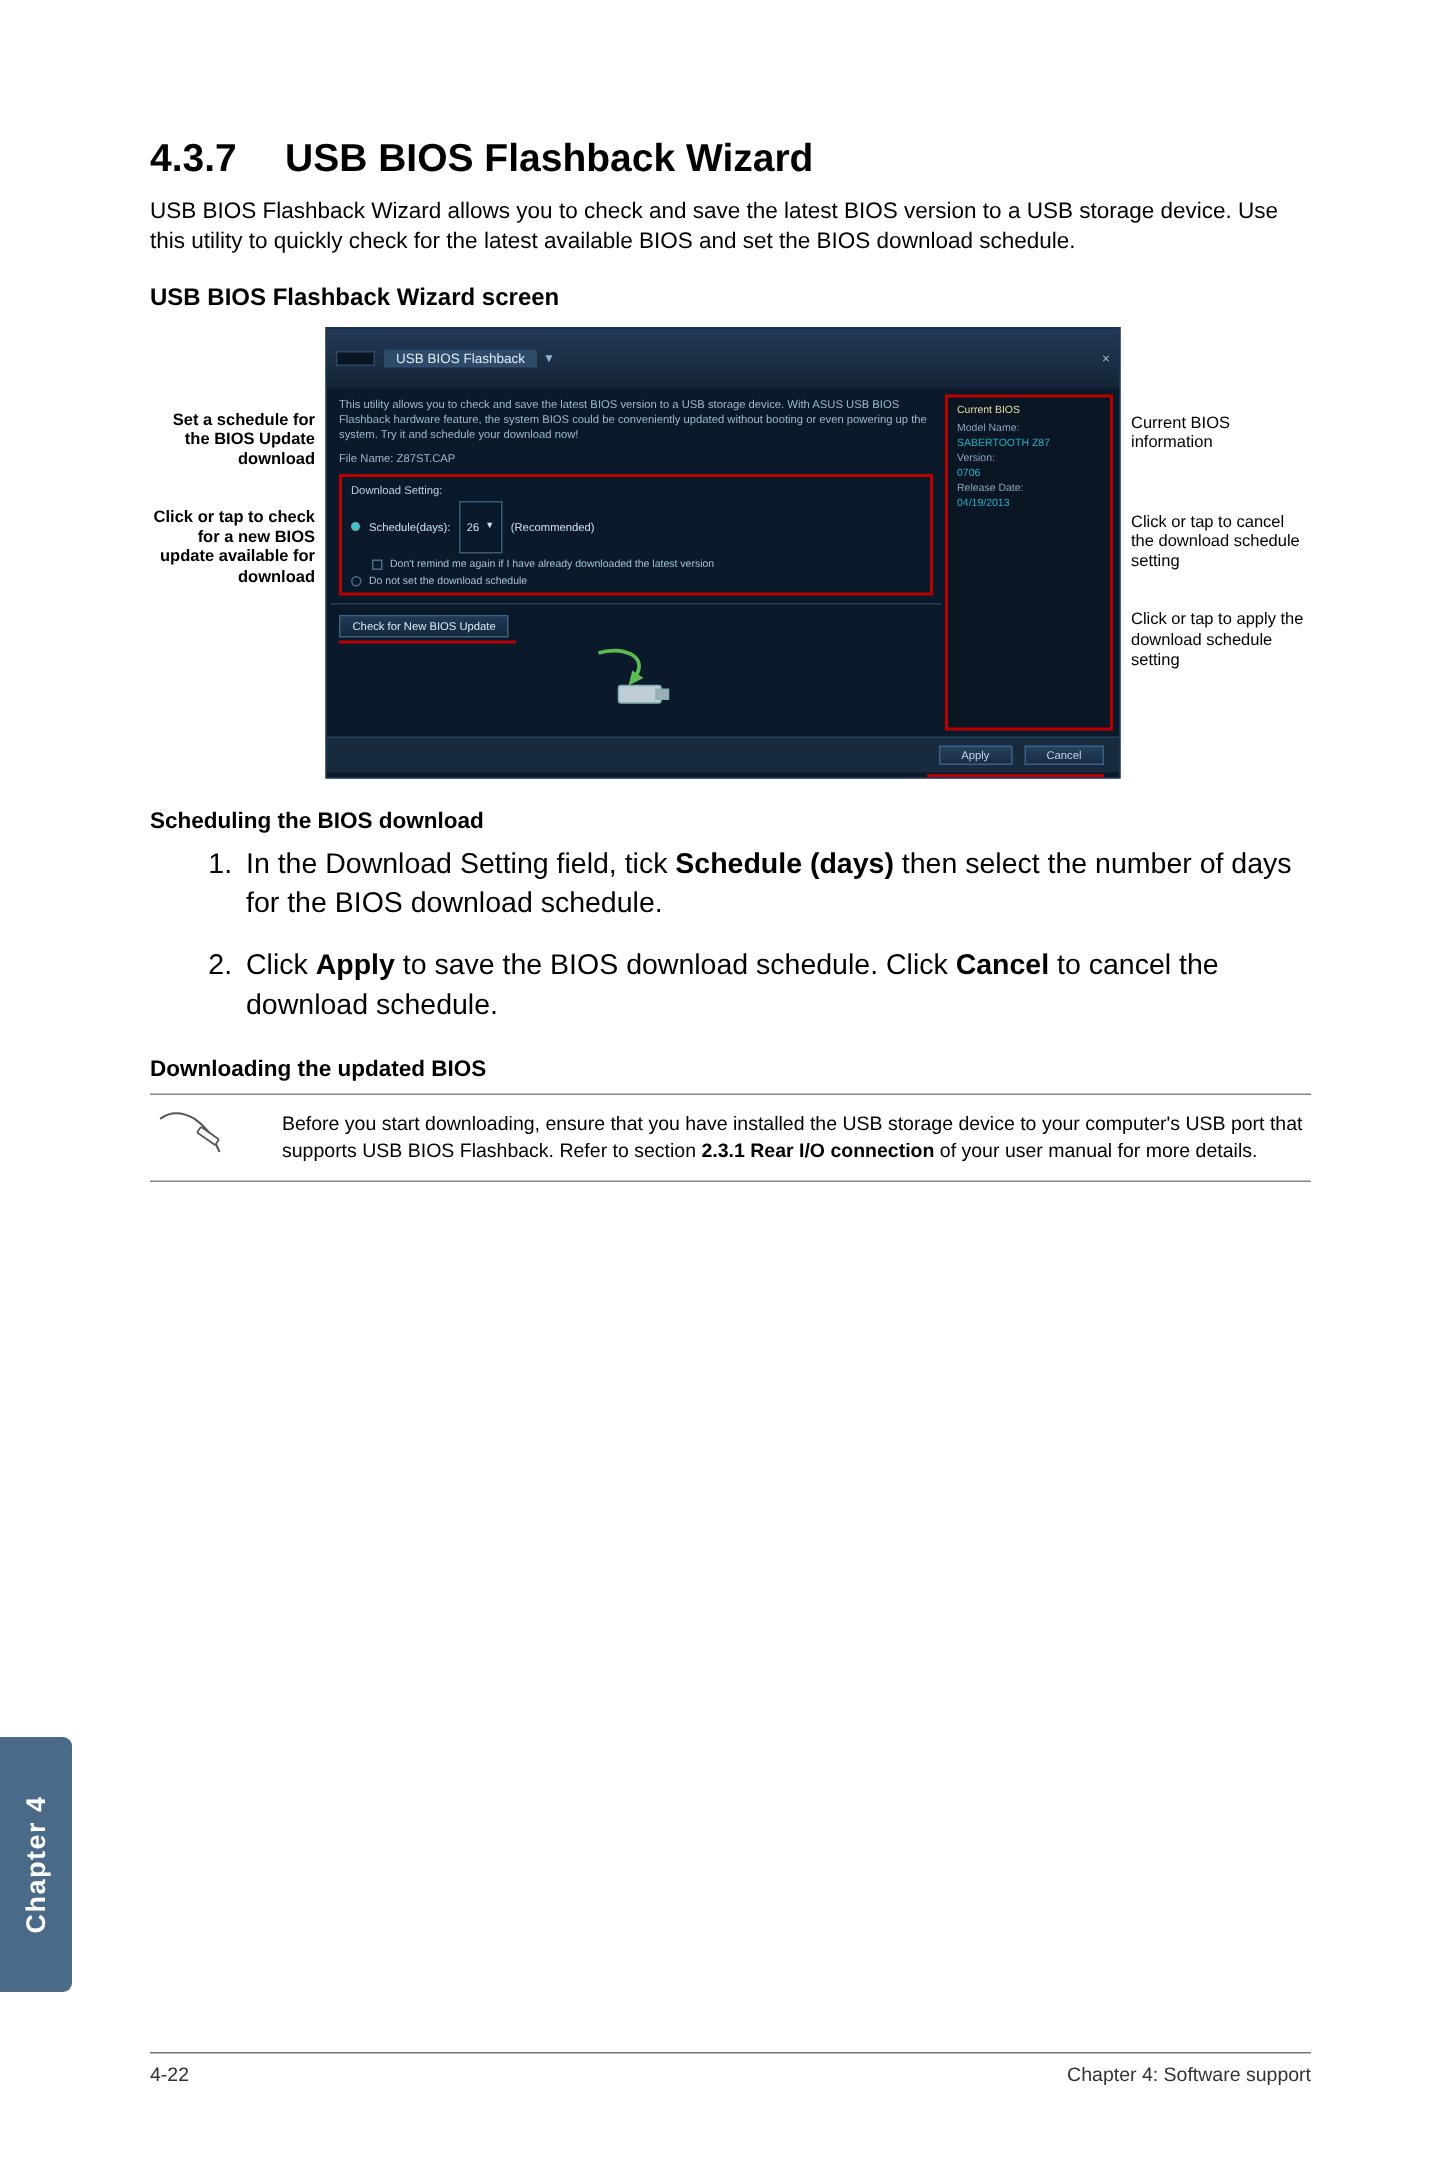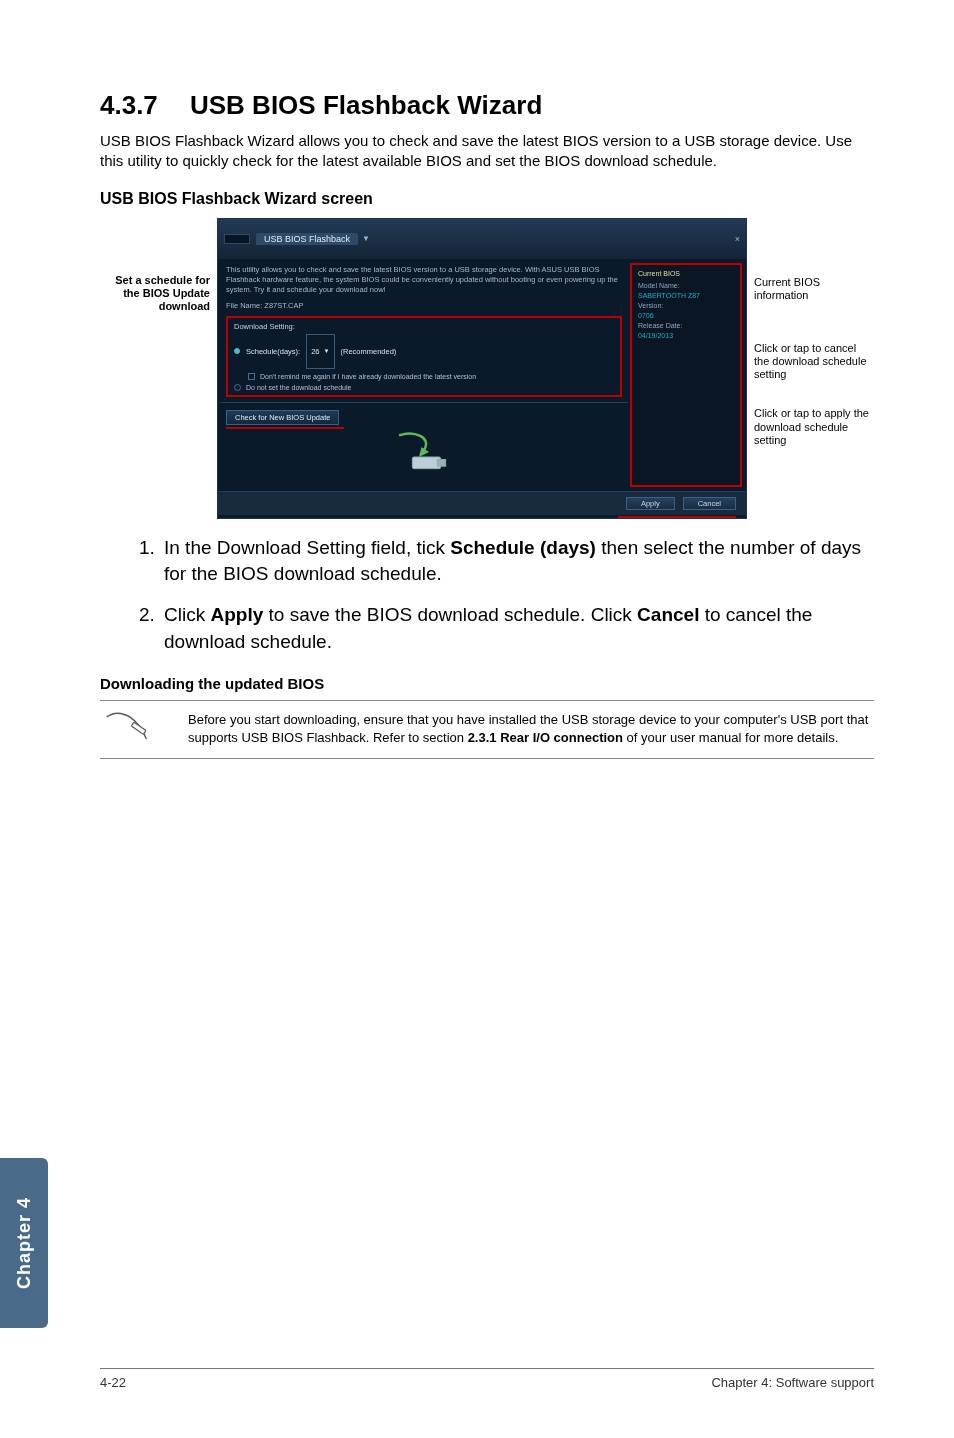--- a/index.html
+++ b/index.html
@@ -96,20 +96,21 @@
   </div>
 
   <p class="body-text">USB BIOS Flashback Wizard allows you to check and save the latest BIOS version to a USB storage device. Use this utility to quickly check for the latest available BIOS and set the BIOS download schedule.</p>
 
   <div class="h2">USB BIOS Flashback Wizard screen</div>
 
   <div class="fig-row">
     <div class="callouts-left">
       <div>Set a schedule for the BIOS Update download</div>
       <div class="gap"></div>
+      <div>Click or tap to check for a new BIOS update available for download</div>
     </div>
 
     <div class="screenshot-wrap">
       <div class="screenshot">
         <div class="titlebar">
           <div class="logo"></div>
           <div class="tab">USB BIOS Flashback</div>
           <div class="arrow">▼</div>
           <div class="close">×</div>
         </div>
@@ -174,20 +175,21 @@
 
     <div class="callouts-right">
       <div>Current BIOS information</div>
       <div class="gap1"></div>
       <div>Click or tap to cancel the download schedule setting</div>
       <div class="gap2"></div>
       <div>Click or tap to apply the download schedule setting</div>
     </div>
   </div>
 
+  <div class="h3">Scheduling the BIOS download</div>
 
   <ol class="steps">
     <li>
       <span>In the Download Setting field, tick </span><b>Schedule (days)</b><span> then select the number of days for the BIOS download schedule.</span>
     </li>
     <li>
       <span>Click </span><b>Apply</b><span> to save the BIOS download schedule. Click </span><b>Cancel</b><span> to cancel the download schedule.</span>
     </li>
   </ol>
 

